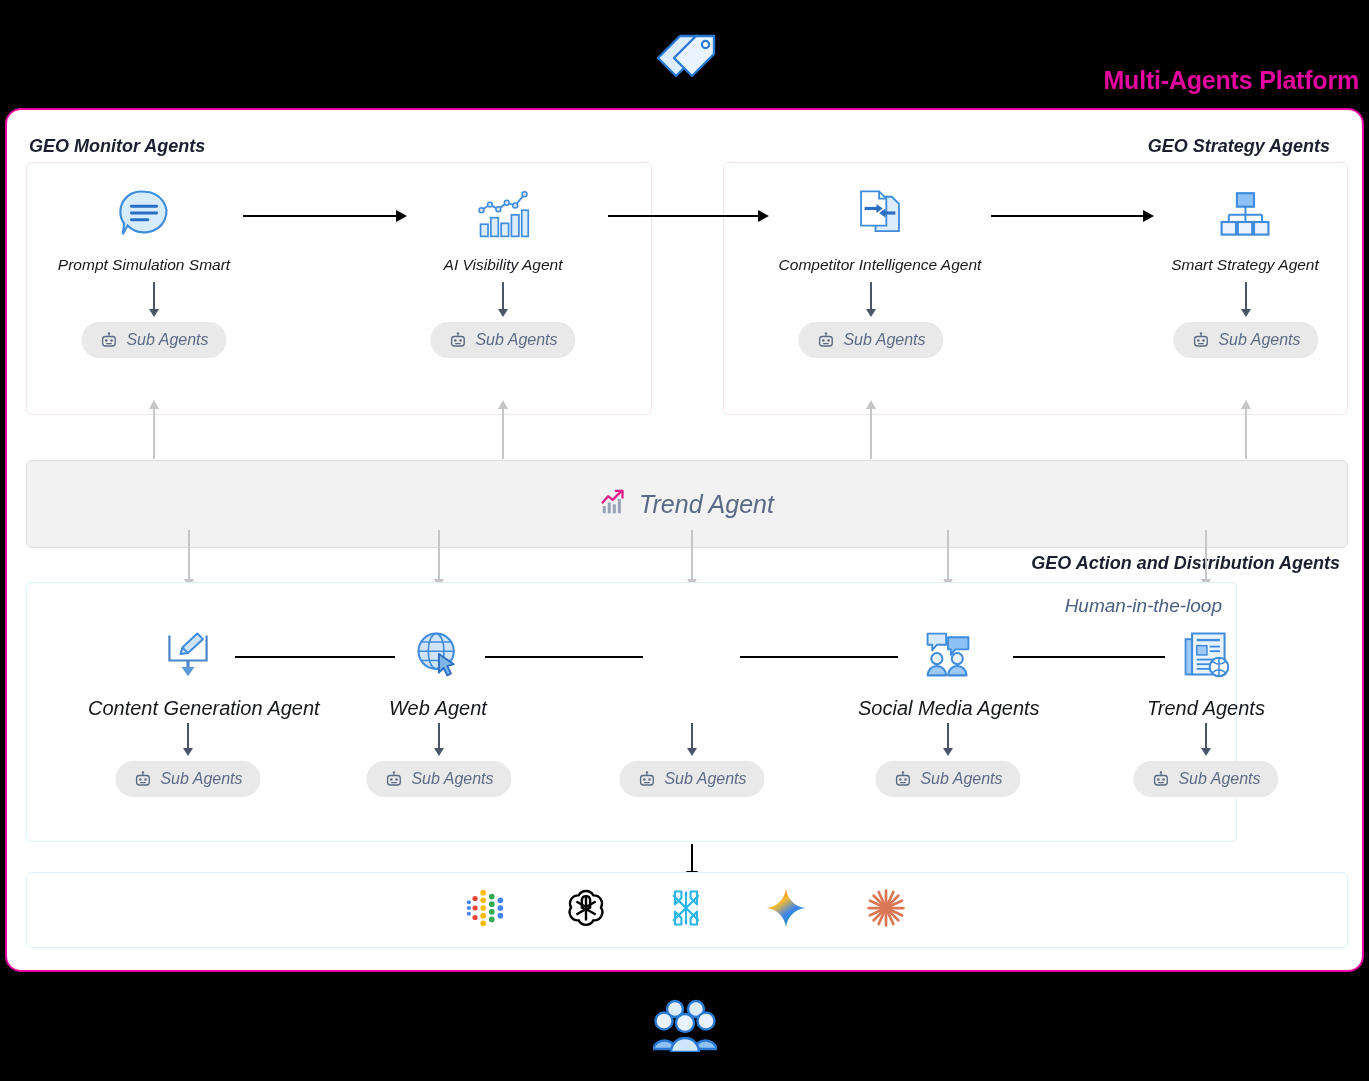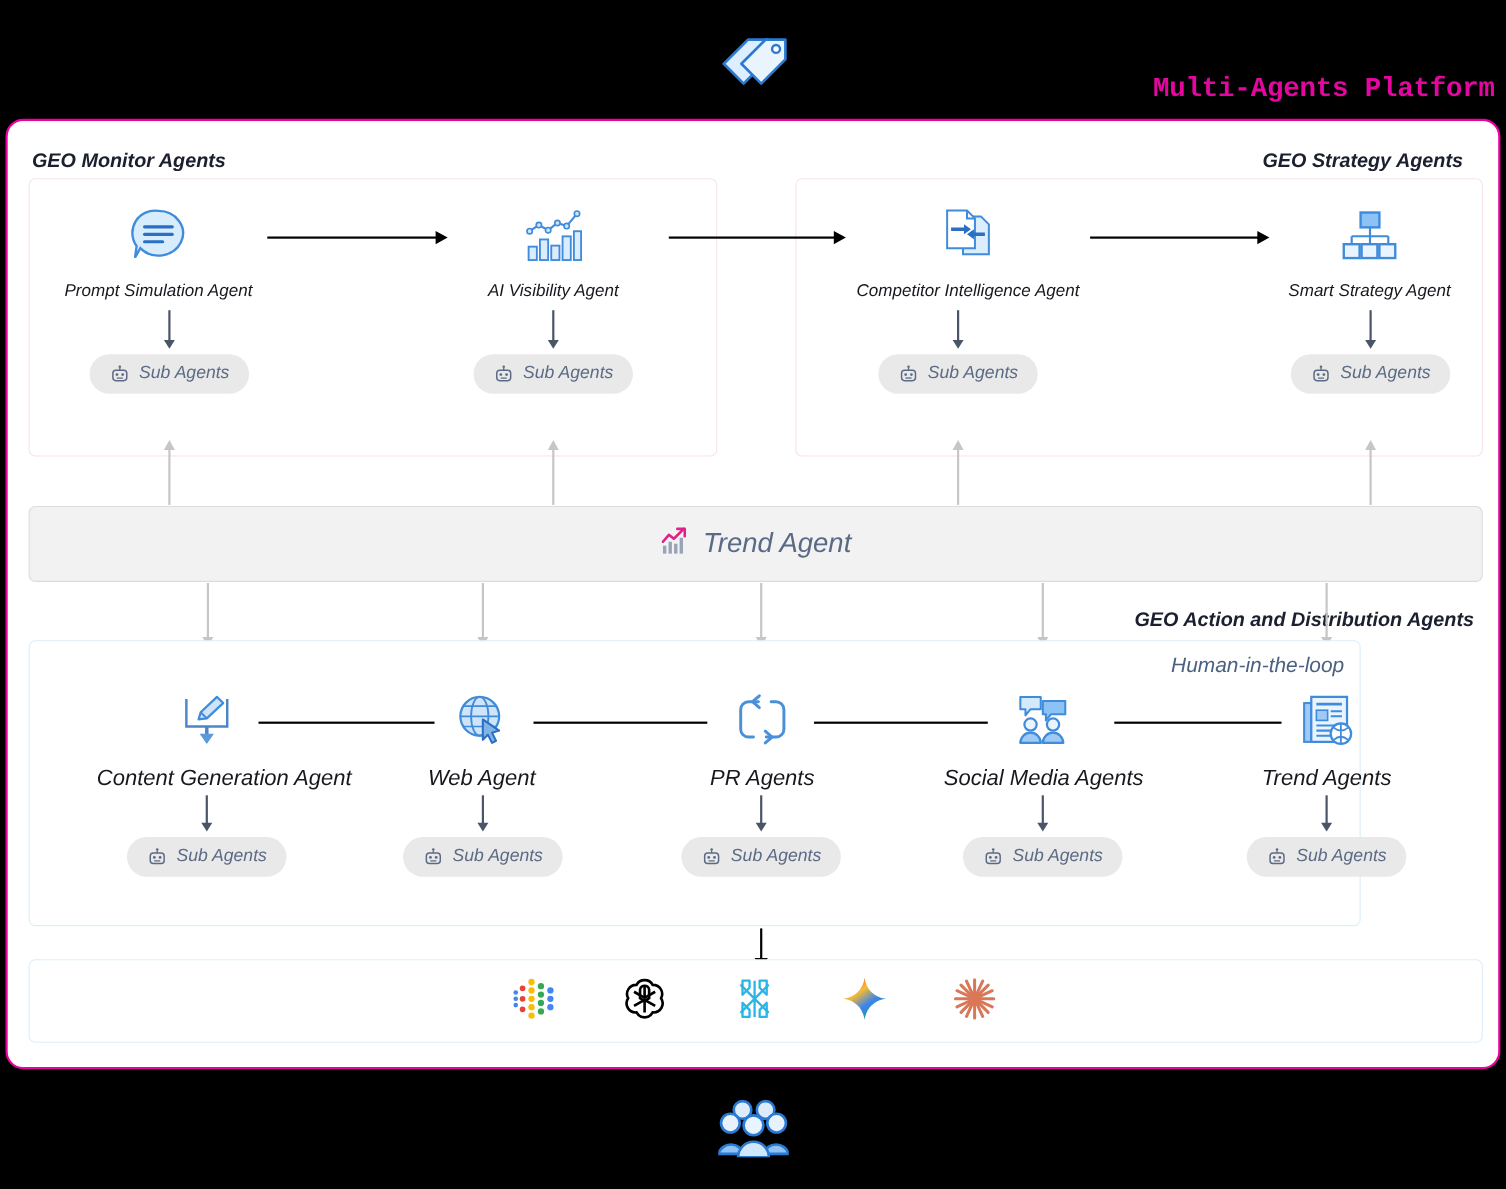--- a/index.html
+++ b/index.html
@@ -11,21 +11,21 @@
   }
   .stage { position: relative; width: 1369px; height: 1081px; background: #000; }
 
   
   .top-band { position: absolute; left: 0; top: 0; width: 1369px; height: 108px; }
   .tag-icon { position: absolute; left: 654px; top: 26px; width: 64px; height: 62px; }
   .platform-title {
     position: absolute; right: 10px; top: 66px;
     font-size: 25px; font-weight: bold; letter-spacing: -0.2px;
     color: #e3069f;
-    font-family: Liberation Mono, monospace;
+    font-family: Liberation Sans, sans-serif;
   }
 
   
   .card {
     position: absolute; left: 5px; top: 108px;
     width: 1359px; height: 864px;
     background: #ffffff;
     border: 2px solid #ec00a0;
     border-radius: 16px;
     font-style: italic;
@@ -92,21 +92,21 @@
   .h-arrow { position: absolute; height: 2px; background: #000; }
   .h-arrow::after {
     content: ""; position: absolute; right: -9px; top: -5px;
     border-top: 6px solid transparent; border-bottom: 6px solid transparent;
     border-left: 11px solid #000;
   }
   .h-line { position: absolute; height: 2px; background: #000; }
 
   
   .trend-bar {
-    position: absolute; left: 19px; top: 350px; width: 1322px; height: 69px;
+    position: absolute; left: 19px; top: 350px; width: 1322px; height: 88px;
     background: #f2f2f2; border: 1px solid #dcdcdc; border-radius: 6px;
     display: flex; align-items: center; justify-content: center; gap: 12px;
   }
   .trend-bar .tlbl { font-size: 25px; color: #5a6a86; }
 
   
   .g-up, .g-dn { position: absolute; width: 2px; background: #c6c6c6; }
   .g-up::after {
     content: ""; position: absolute; left: -4px; top: -8px;
     border-left: 5px solid transparent; border-right: 5px solid transparent;
@@ -159,21 +159,21 @@
 
     <div class="node" style="left:42px; top:72px; width:190px;">
       <div class="ico">
         <svg viewBox="0 0 60 60" width="58" height="58">
           <path d="M30 8 a23 21 0 1 1 -17 35 l-5 9 1.5 -11 A21 21 0 0 1 30 8 Z" fill="#d7ecfd" stroke="#3f8bdc" stroke-width="2.2"></path>
           <line x1="17" y1="23" x2="43" y2="23" stroke="#2a6fc4" stroke-width="3" stroke-linecap="round"></line>
           <line x1="17" y1="30" x2="43" y2="30" stroke="#2a6fc4" stroke-width="3" stroke-linecap="round"></line>
           <line x1="17" y1="37" x2="34" y2="37" stroke="#2a6fc4" stroke-width="3" stroke-linecap="round"></line>
         </svg>
       </div>
-      <div class="lbl">Prompt Simulation Agent</div>
+      <div class="lbl">Prompt Simulation Smart</div>
     </div>
     <div class="dn-arrow" style="left:146px; top:172px; height:28px;"></div>
     <div class="pill" style="left:147px; top:212px;">
       <svg viewBox="0 0 24 24" width="19" height="19">
           <circle cx="12" cy="3" r="1.5" fill="#5c6b85"></circle>
           <line x1="12" y1="4.5" x2="12" y2="7" stroke="#5c6b85" stroke-width="1.5"></line>
           <rect x="4" y="7" width="16" height="12" rx="3.5" fill="none" stroke="#5c6b85" stroke-width="1.7"></rect>
           <circle cx="8.7" cy="12" r="1.6" fill="#5c6b85"></circle>
           <circle cx="15.3" cy="12" r="1.6" fill="#5c6b85"></circle>
           <line x1="8.5" y1="16" x2="15.5" y2="16" stroke="#5c6b85" stroke-width="1.5"></line>
@@ -352,31 +352,20 @@
           <circle cx="12" cy="3" r="1.5" fill="#5c6b85"></circle>
           <line x1="12" y1="4.5" x2="12" y2="7" stroke="#5c6b85" stroke-width="1.5"></line>
           <rect x="4" y="7" width="16" height="12" rx="3.5" fill="none" stroke="#5c6b85" stroke-width="1.7"></rect>
           <circle cx="8.7" cy="12" r="1.6" fill="#5c6b85"></circle>
           <circle cx="15.3" cy="12" r="1.6" fill="#5c6b85"></circle>
           <line x1="8.5" y1="16" x2="15.5" y2="16" stroke="#5c6b85" stroke-width="1.5"></line>
         </svg>
       <span>Sub Agents</span>
     </div>
 
-    <div class="node small" style="left:606px; top:513px; width:160px;">
-      <div class="ico">
-        <svg viewBox="0 0 56 56" width="50" height="50">
-          <path d="M24 10 H14 a8 8 0 0 0 -8 8 V38 a8 8 0 0 0 8 8 h5" fill="none" stroke="#4a90d9" stroke-width="3" stroke-linecap="round"></path>
-          <path d="M25 4 L18 10 L25 16" fill="none" stroke="#4a90d9" stroke-width="3" stroke-linecap="round" stroke-linejoin="round"></path>
-          <path d="M32 46 H42 a8 8 0 0 0 8 -8 V18 a8 8 0 0 0 -8 -8 h-5" fill="none" stroke="#4a90d9" stroke-width="3" stroke-linecap="round"></path>
-          <path d="M31 40 L38 46 L31 52" fill="none" stroke="#4a90d9" stroke-width="3" stroke-linecap="round" stroke-linejoin="round"></path>
-        </svg>
-      </div>
-      <div class="lbl">PR Agents</div>
-    </div>
     <div class="dn-arrow" style="left:684px; top:613px; height:26px;"></div>
     <div class="pill" style="left:685px; top:651px;">
       <svg viewBox="0 0 24 24" width="19" height="19">
           <circle cx="12" cy="3" r="1.5" fill="#5c6b85"></circle>
           <line x1="12" y1="4.5" x2="12" y2="7" stroke="#5c6b85" stroke-width="1.5"></line>
           <rect x="4" y="7" width="16" height="12" rx="3.5" fill="none" stroke="#5c6b85" stroke-width="1.7"></rect>
           <circle cx="8.7" cy="12" r="1.6" fill="#5c6b85"></circle>
           <circle cx="15.3" cy="12" r="1.6" fill="#5c6b85"></circle>
           <line x1="8.5" y1="16" x2="15.5" y2="16" stroke="#5c6b85" stroke-width="1.5"></line>
         </svg>

